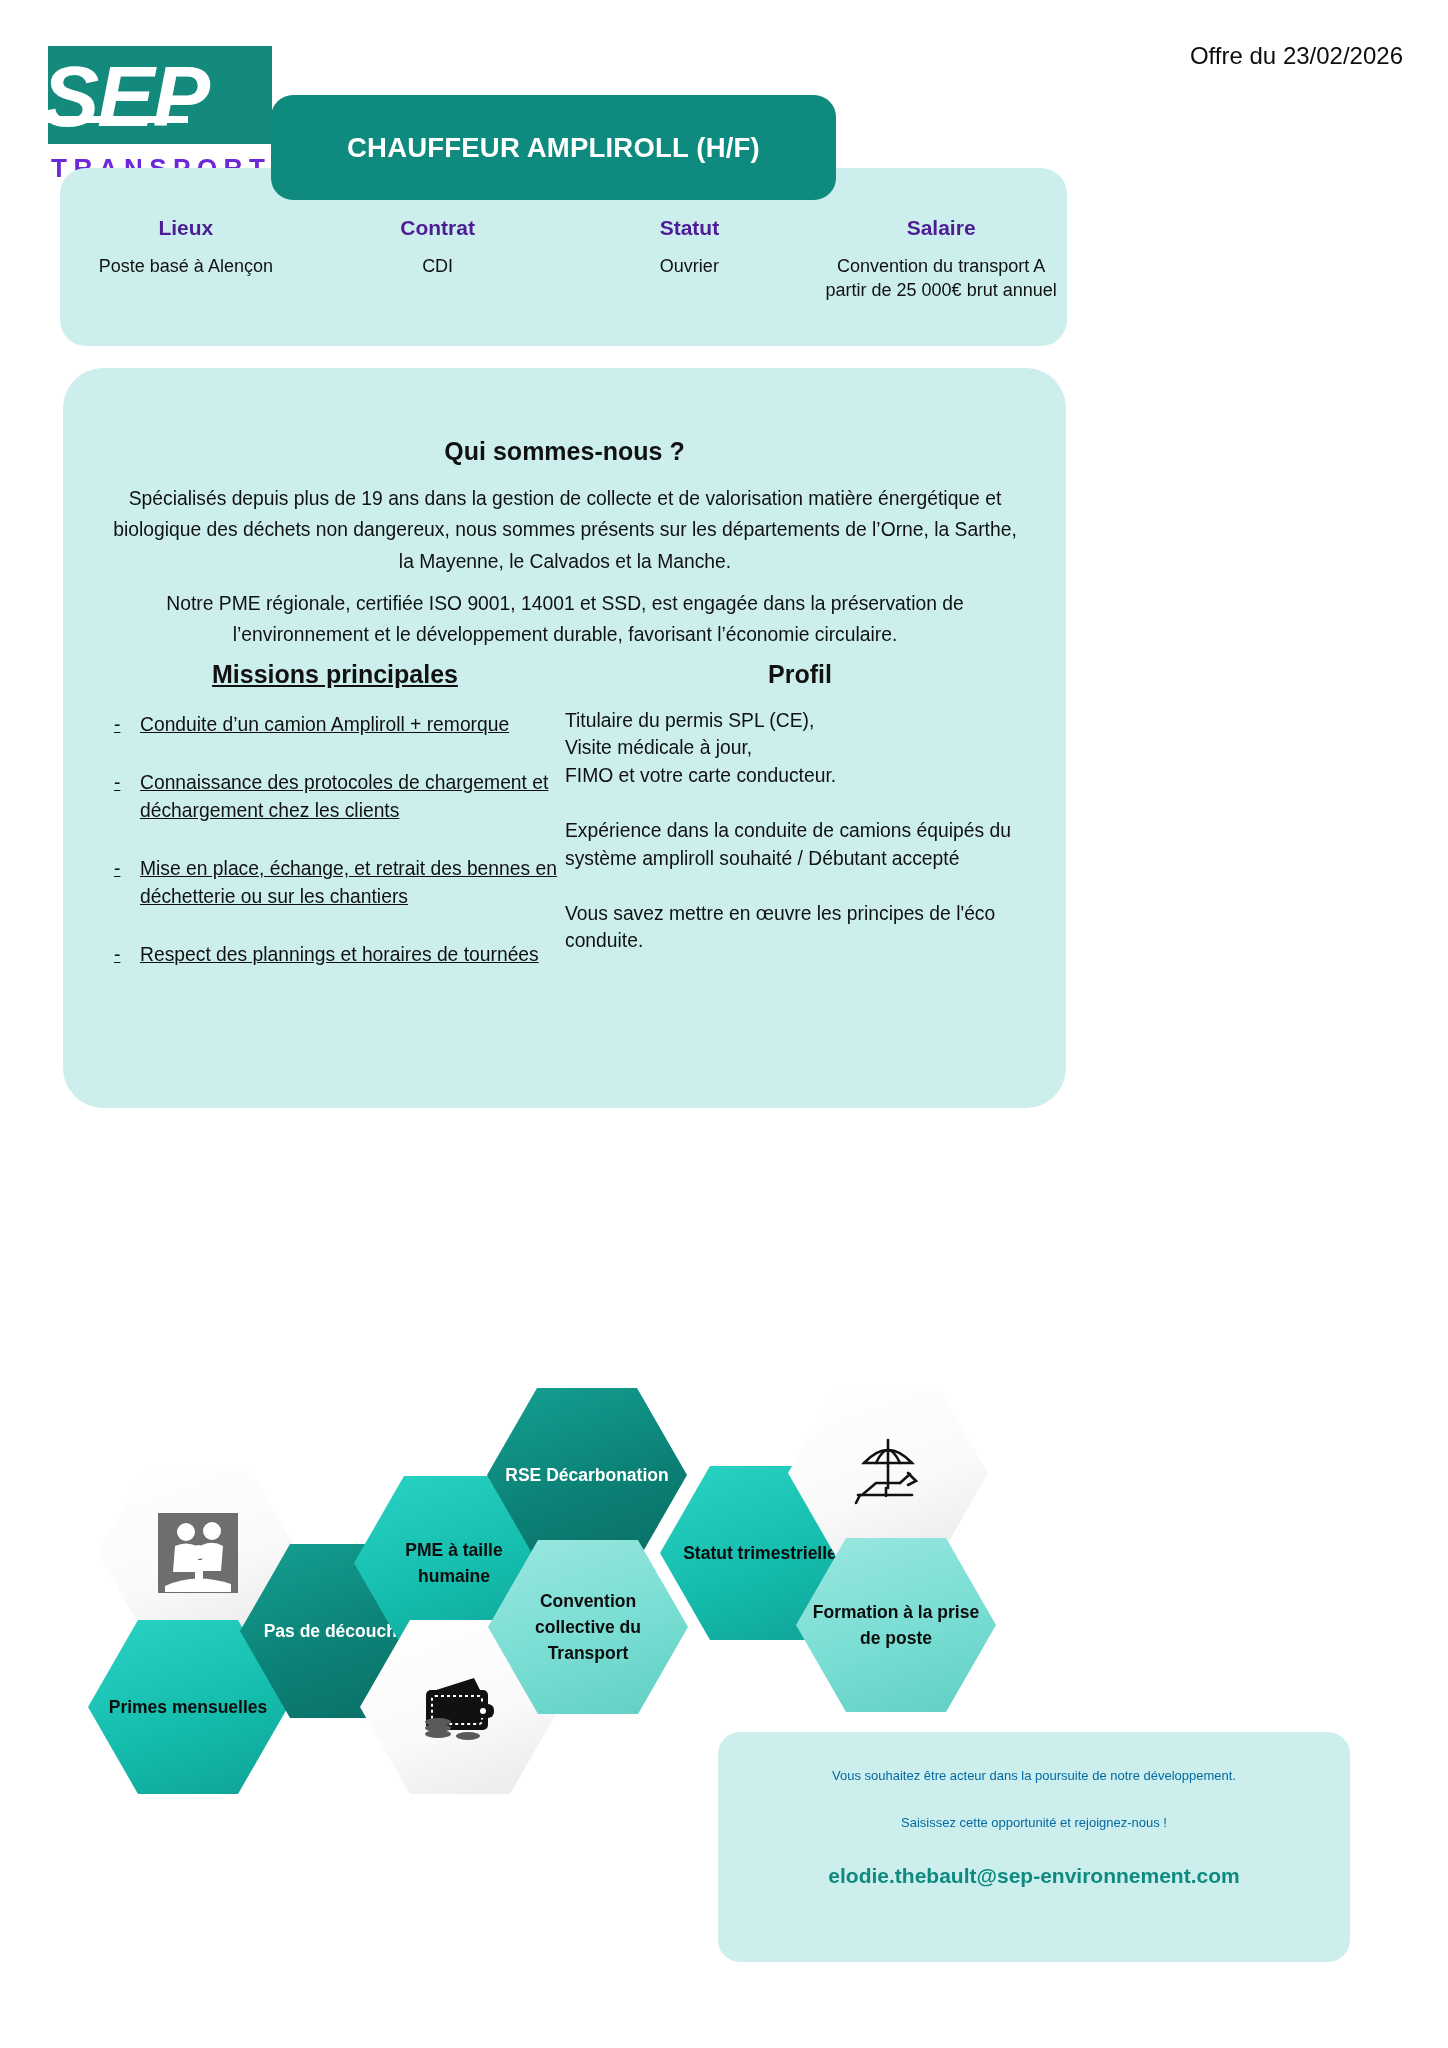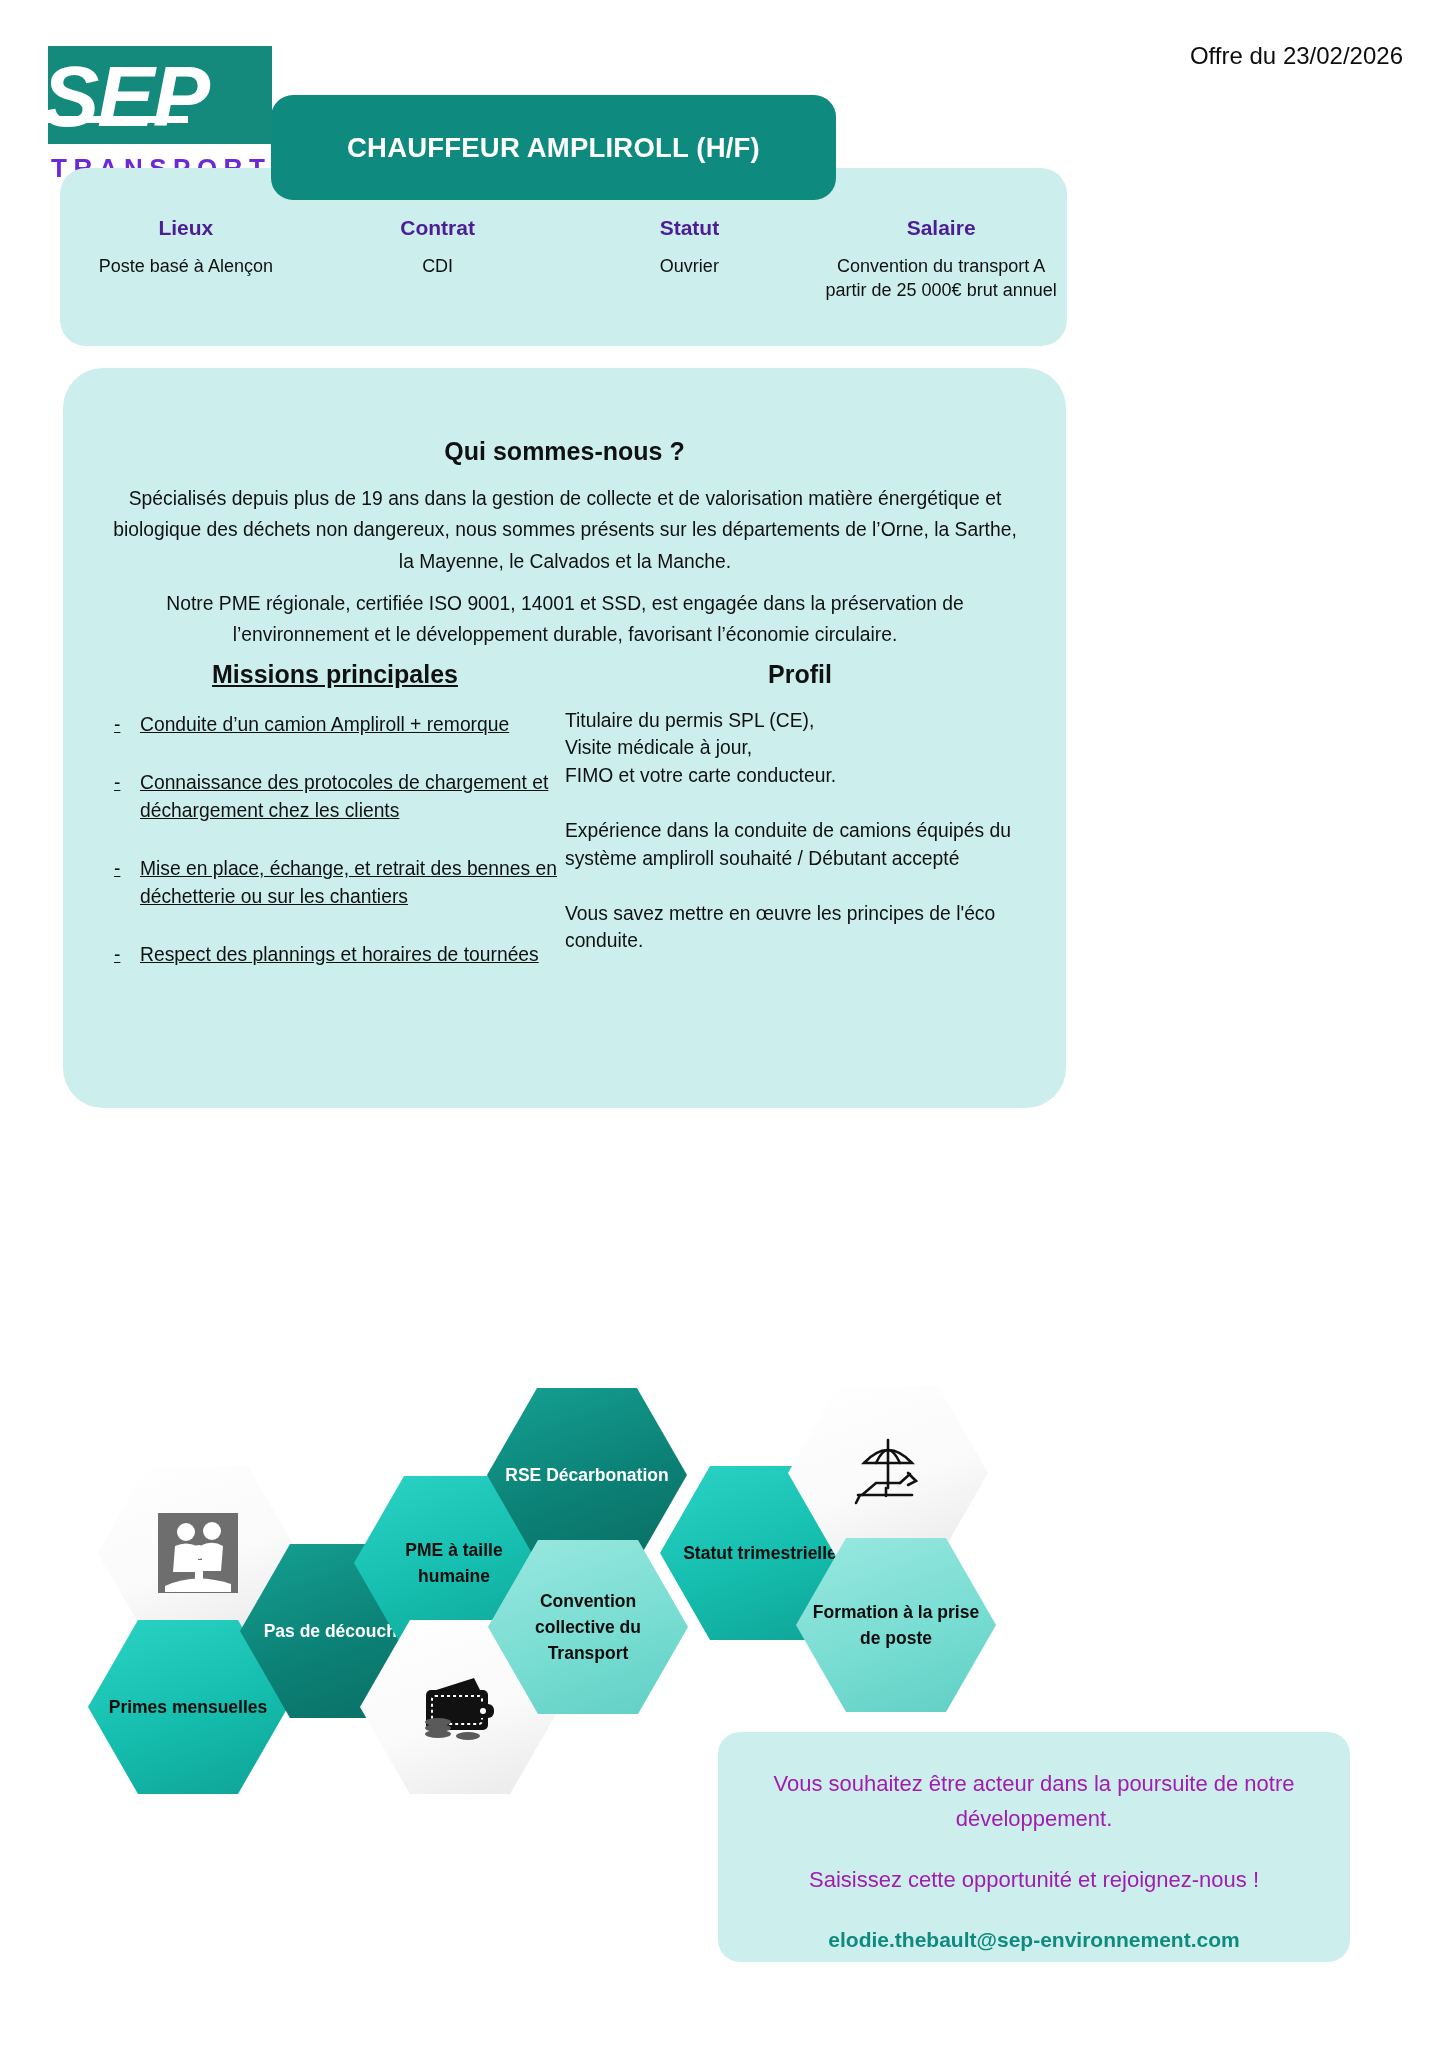--- a/index.html
+++ b/index.html
@@ -88,21 +88,21 @@
   .hex-light { background:linear-gradient(160deg,#9ae8e0 0%,#79ddd3 55%,#5fcfc4 100%); color:#0d0d0d; }
   .hex-white { background:linear-gradient(160deg,#ffffff 0%,#fafafa 55%,#e9e9e9 100%); color:#111111; }
   .hex-white svg { display:block; }
 
   
   #cta {
     position:absolute; left:718px; top:1732px; width:632px; height:230px;
     background:#ccefee; border-radius:22px; z-index:4;
     padding:34px 40px 0 40px; text-align:center;
   }
-  .cta-p { font-size:22px; line-height:1.6; color:#a21caf; }
+  .cta-p { font-size:13px; line-height:1.6; color:#0369a1; }
   #cta-email {
     margin-top:30px; font-size:21px; font-weight:700; color:#0f8a7e;
   }
 </style>
 </head>
 <body>
 
 <div id="logo">
   <div id="logo-mark">
     <svg width="224" height="98" viewBox="0 0 224 98" aria-hidden="true">

